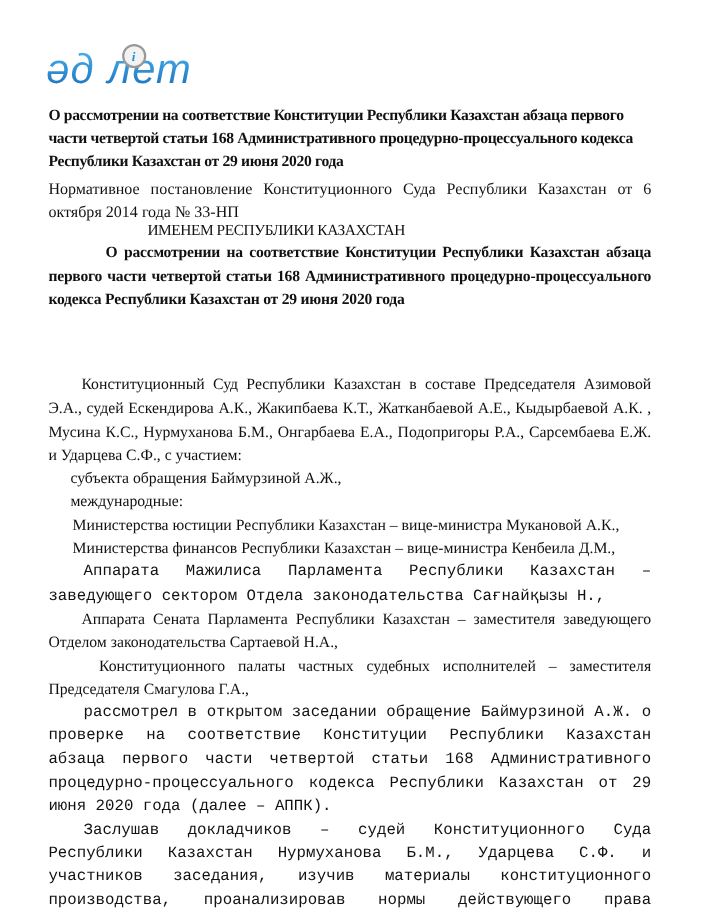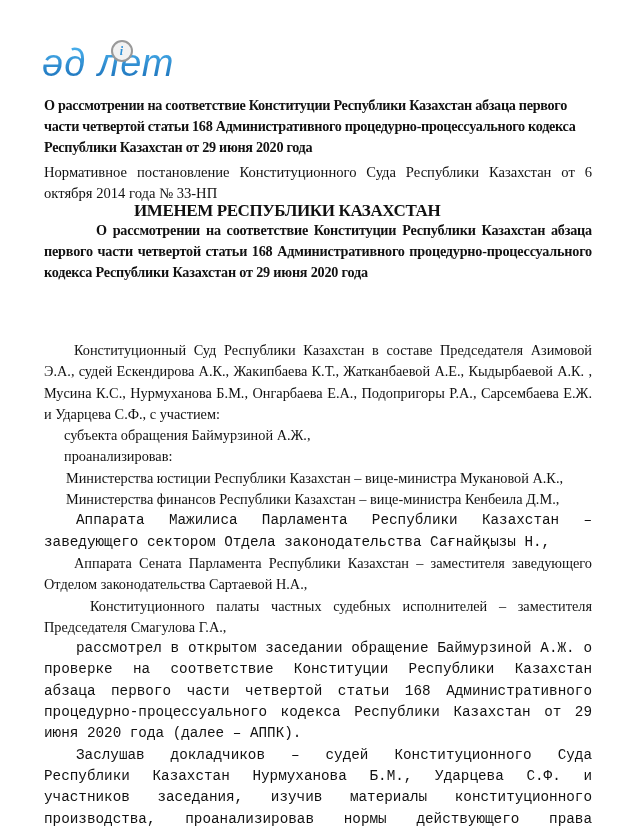--- a/index.html
+++ b/index.html
@@ -11,21 +11,21 @@
                background:linear-gradient(#4cb4f0,#1a6fb8); -webkit-background-clip:text;
                background-clip:text; -webkit-text-fill-color:transparent; position:relative; }
   .logo-badge { position:absolute; left:69px; top:-4px; width:18px; height:18px; border-radius:50%;
                 border:2px solid #999; background:#f2f2f2; color:#2a8fd6; font-size:12px;
                 font-style:italic; font-weight:bold; text-align:center; line-height:18px;
                 font-family:"Liberation Serif",serif; -webkit-text-fill-color:#2a8fd6; }
   .title { position:absolute; left:44px; top:95px; width:560px; font-weight:bold;
            font-size:14.2px; line-height:21px; letter-spacing:-0.3px; }
   .subtitle { position:absolute; left:44px; top:162px; width:548px; font-size:14.6px;
               line-height:21px; text-align:justify; }
-  .center-head { position:absolute; left:134px; top:200px; font-weight:bold; font-size:17px;
+  .center-head { position:absolute; left:134px; top:200px; font-weight:normal; font-size:14px;
                  line-height:21px; letter-spacing:-0.4px; }
   .doc-title { position:absolute; left:44px; top:220px; width:548px; font-weight:bold;
                font-size:14.2px; line-height:21px; text-align:justify; text-indent:52px;
                letter-spacing:-0.2px; }
   .body { position:absolute; left:44px; top:295px; width:548px; font-size:14.3px;
           line-height:21.3px;margin-top:45px; }
   .body p { margin:0; text-align:justify; }
   .ind1 { text-indent:30px; }
   .ind2 { text-indent:20px; }
   .ind3 { text-indent:42px; }
@@ -47,21 +47,21 @@
 
 <div class="subtitle">Нормативное постановление Конституционного Суда Республики Казахстан от 6 октября 2014 года № 33-НП</div>
 
 <div class="center-head">ИМЕНЕМ РЕСПУБЛИКИ КАЗАХСТАН</div>
 
 <div class="doc-title">О рассмотрении на соответствие Конституции Республики Казахстан абзаца первого части четвертой статьи 168 Административного процедурно-процессуального кодекса Республики Казахстан от 29 июня 2020 года</div>
 
 <div class="body">
   <p class="ind1">Конституционный Суд Республики Казахстан в составе Председателя Азимовой Э.А., судей Ескендирова А.К., Жакипбаева К.Т., Жатканбаевой А.Е., Кыдырбаевой А.К. , Мусина К.С., Нурмуханова Б.М., Онгарбаева Е.А., Подопригоры Р.А., Сарсембаева Е.Ж. и Ударцева С.Ф., с участием:</p>
   <p class="ind2">субъекта обращения Баймурзиной А.Ж.,</p>
-  <p class="ind2">проанализировав:</p>
+  <p class="ind2">международные:</p>
   <p class="ind4">Министерства юстиции Республики Казахстан – вице-министра Мукановой А.К.,</p>
   <p class="ind4">Министерства финансов Республики Казахстан – вице-министра Кенбеила Д.М.,</p>
   <p class="ind6">Аппарата Мажилиса Парламента Республики Казахстан – заведующего сектором Отдела законодательства Сағнайқызы Н.,</p>
   <p class="ind1">Аппарата Сената Парламента Республики Казахстан – заместителя заведующего Отделом законодательства Сартаевой Н.А.,</p>
   <p class="ind5">Конституционного палаты частных судебных исполнителей – заместителя Председателя Смагулова Г.А.,</p>
   <p class="ind6">рассмотрел в открытом заседании обращение Баймурзиной А.Ж. о проверке на соответствие Конституции Республики Казахстан абзаца первого части четвертой статьи 168 Административного процедурно-процессуального кодекса Республики Казахстан от 29 июня 2020 года (далее – АППК).</p>
   <p class="ind6">Заслушав докладчиков – судей Конституционного Суда Республики Казахстан Нурмуханова Б.М., Ударцева С.Ф. и участников заседания, изучив материалы конституционного производства, проанализировав нормы действующего права Республики Казахстан и международные правовые акты, Конституционный Суд Республики Казахстан</p>
 </div>
 
 </body></html>

